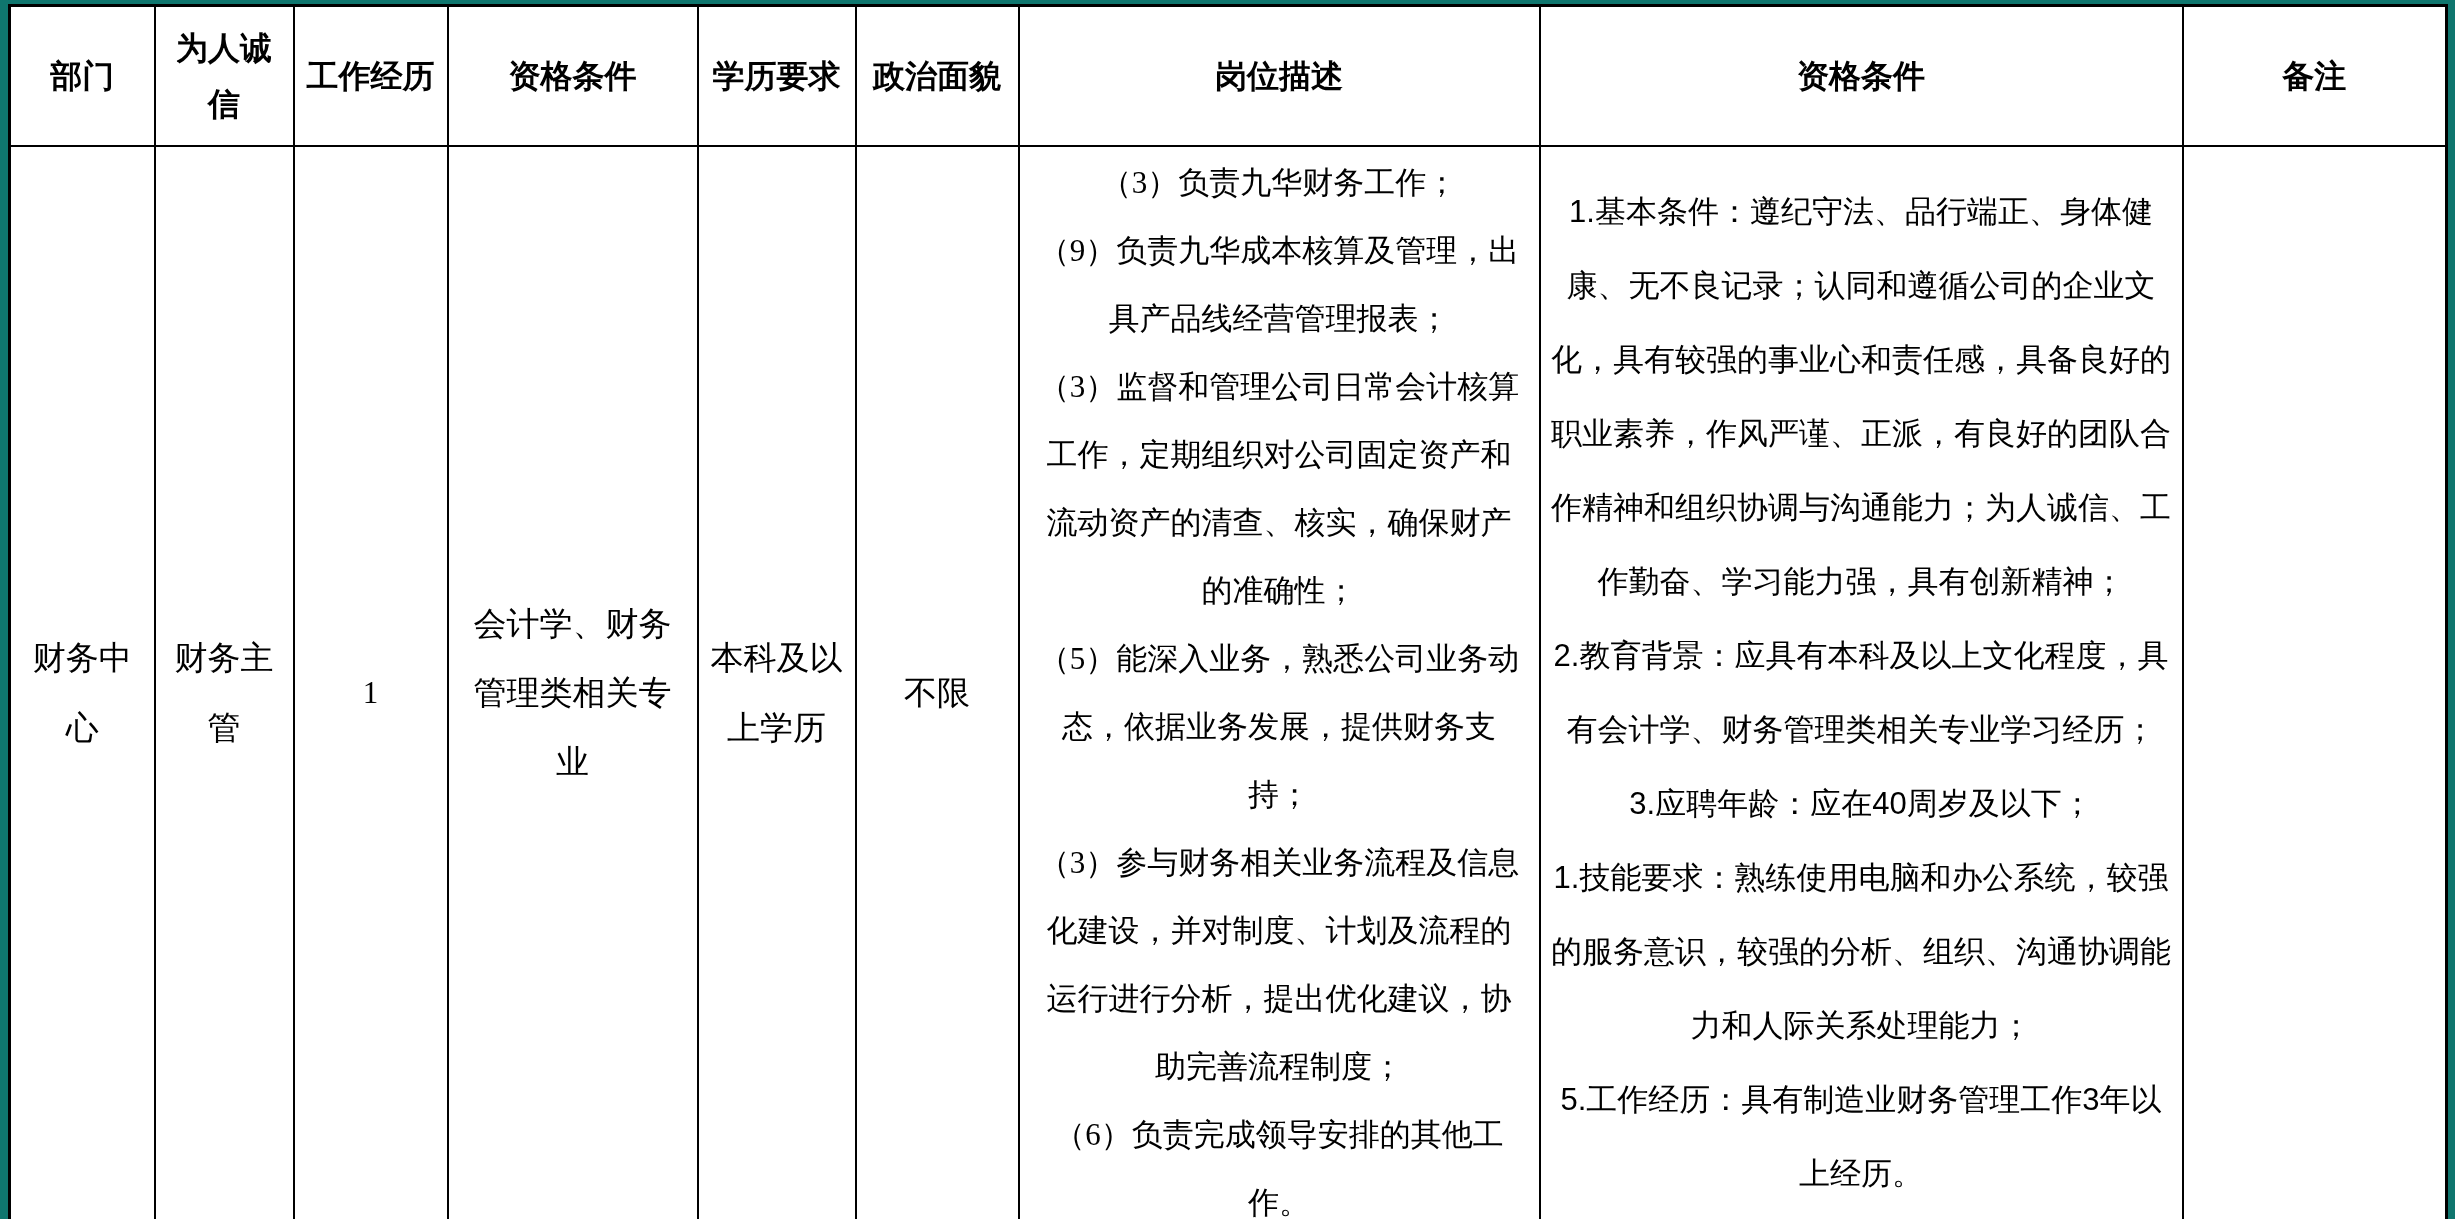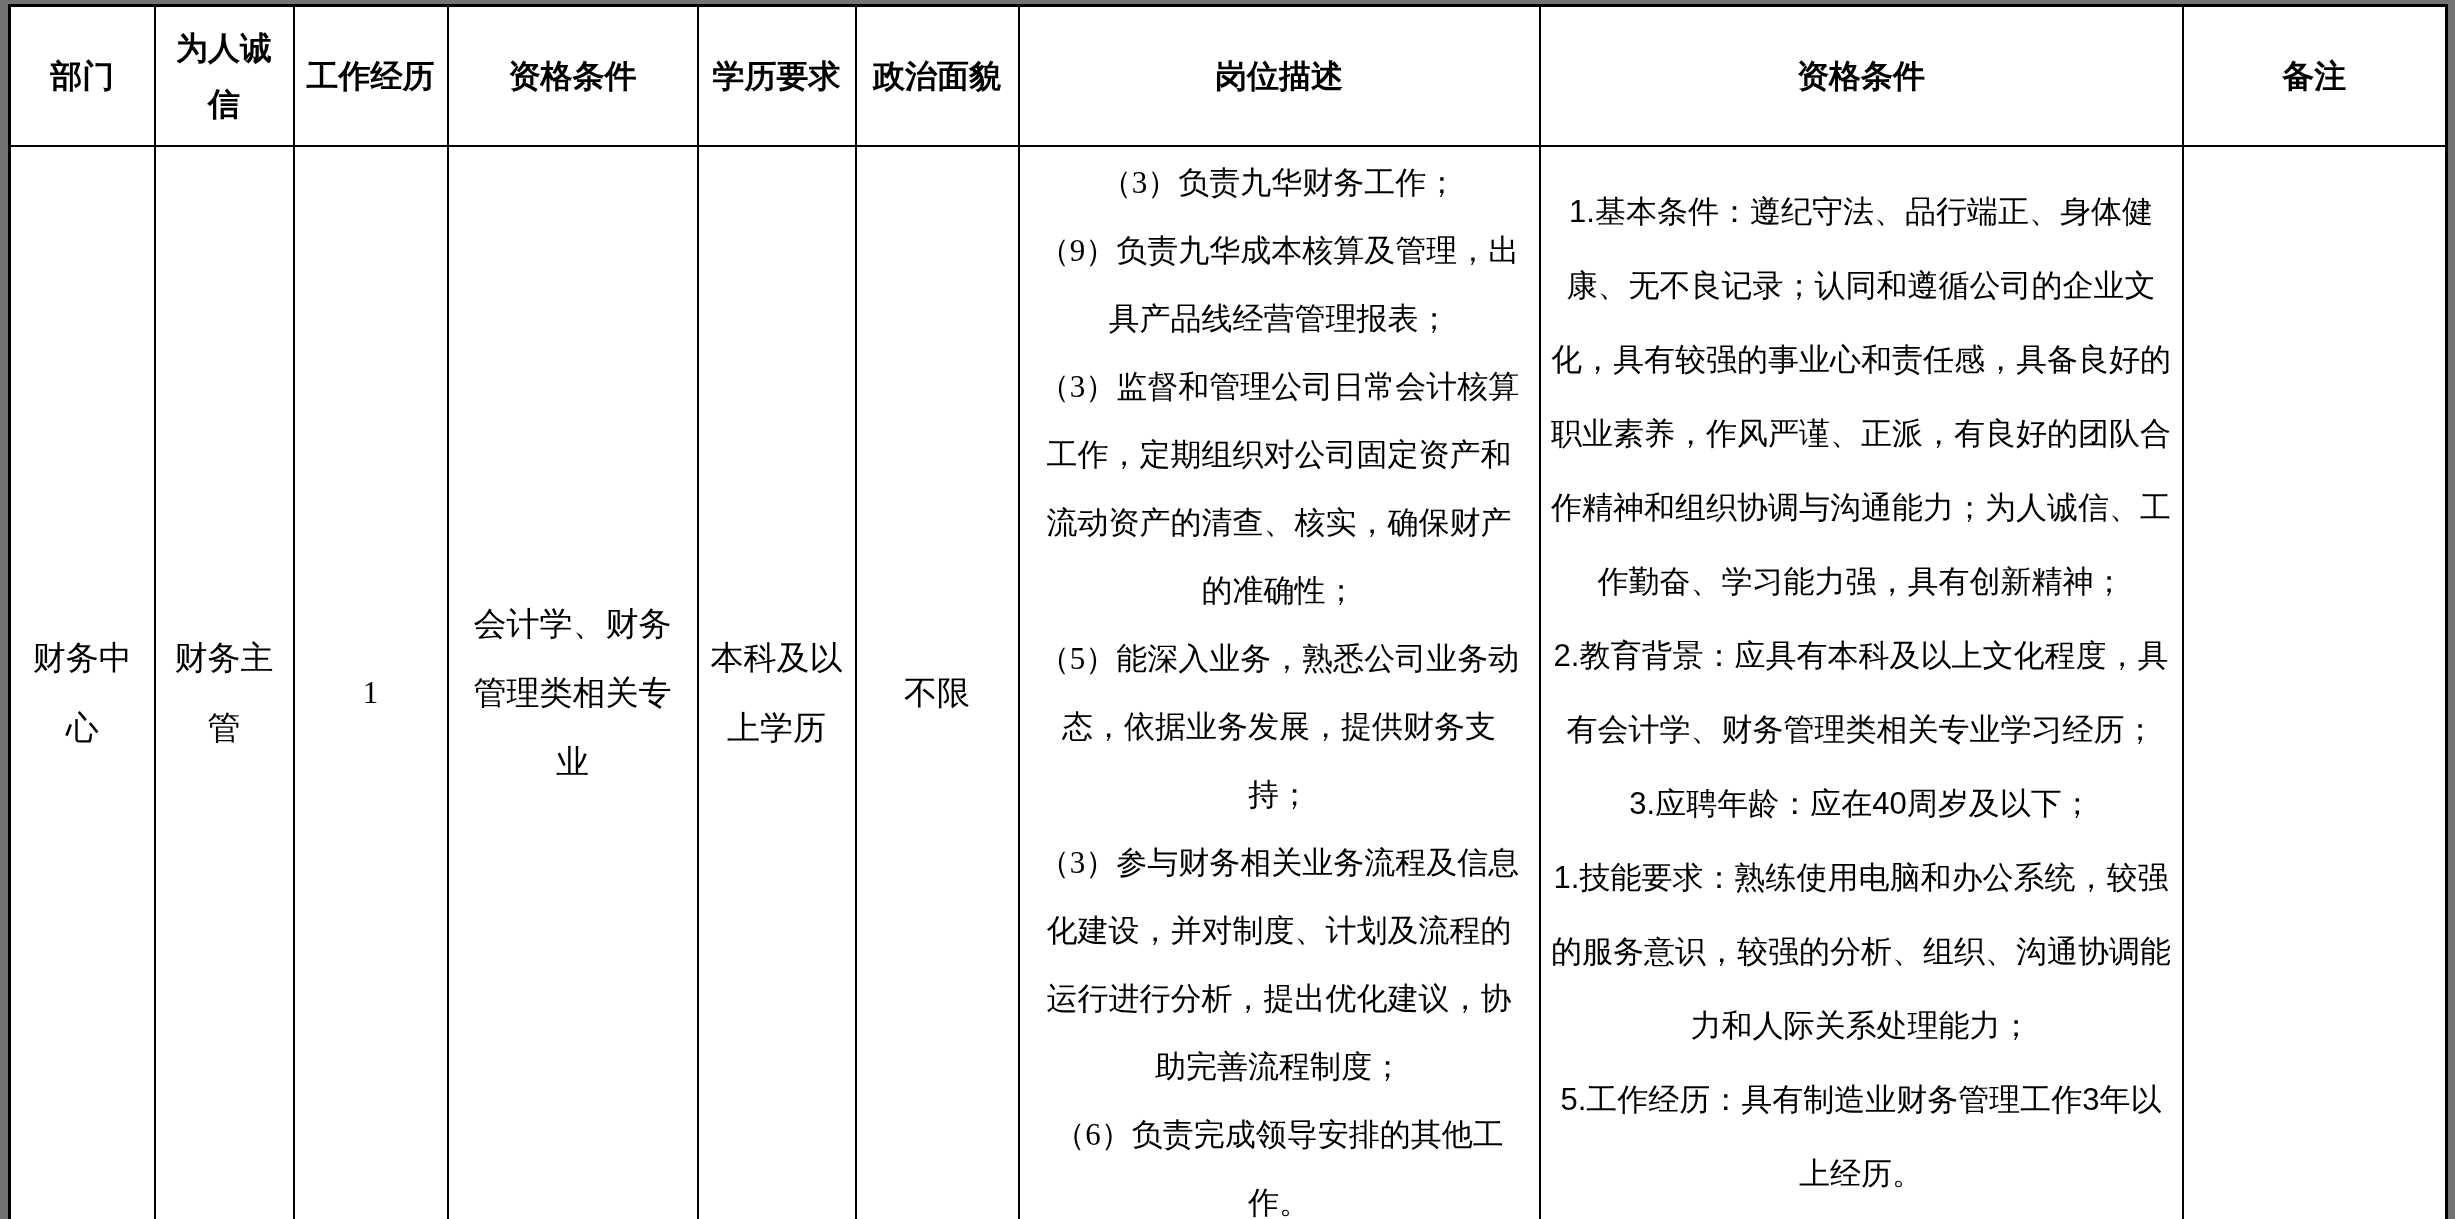--- a/index.html
+++ b/index.html
@@ -10,21 +10,21 @@
     height: 1219px;
     font-family: "Liberation Sans", sans-serif;
     color: #000000;
   }
   .page {
     position: absolute;
     left: 0;
     top: 0;
     width: 2455px;
     height: 1219px;
-    background: #737373;
+    background: #0f766e;
   }
   table.job-table {
     position: absolute;
     left: 8px;
     top: 4px;
     width: 2438px;
     border-collapse: collapse;
     table-layout: fixed;
     border: 3px solid #000000;
     background: #ffffff;

